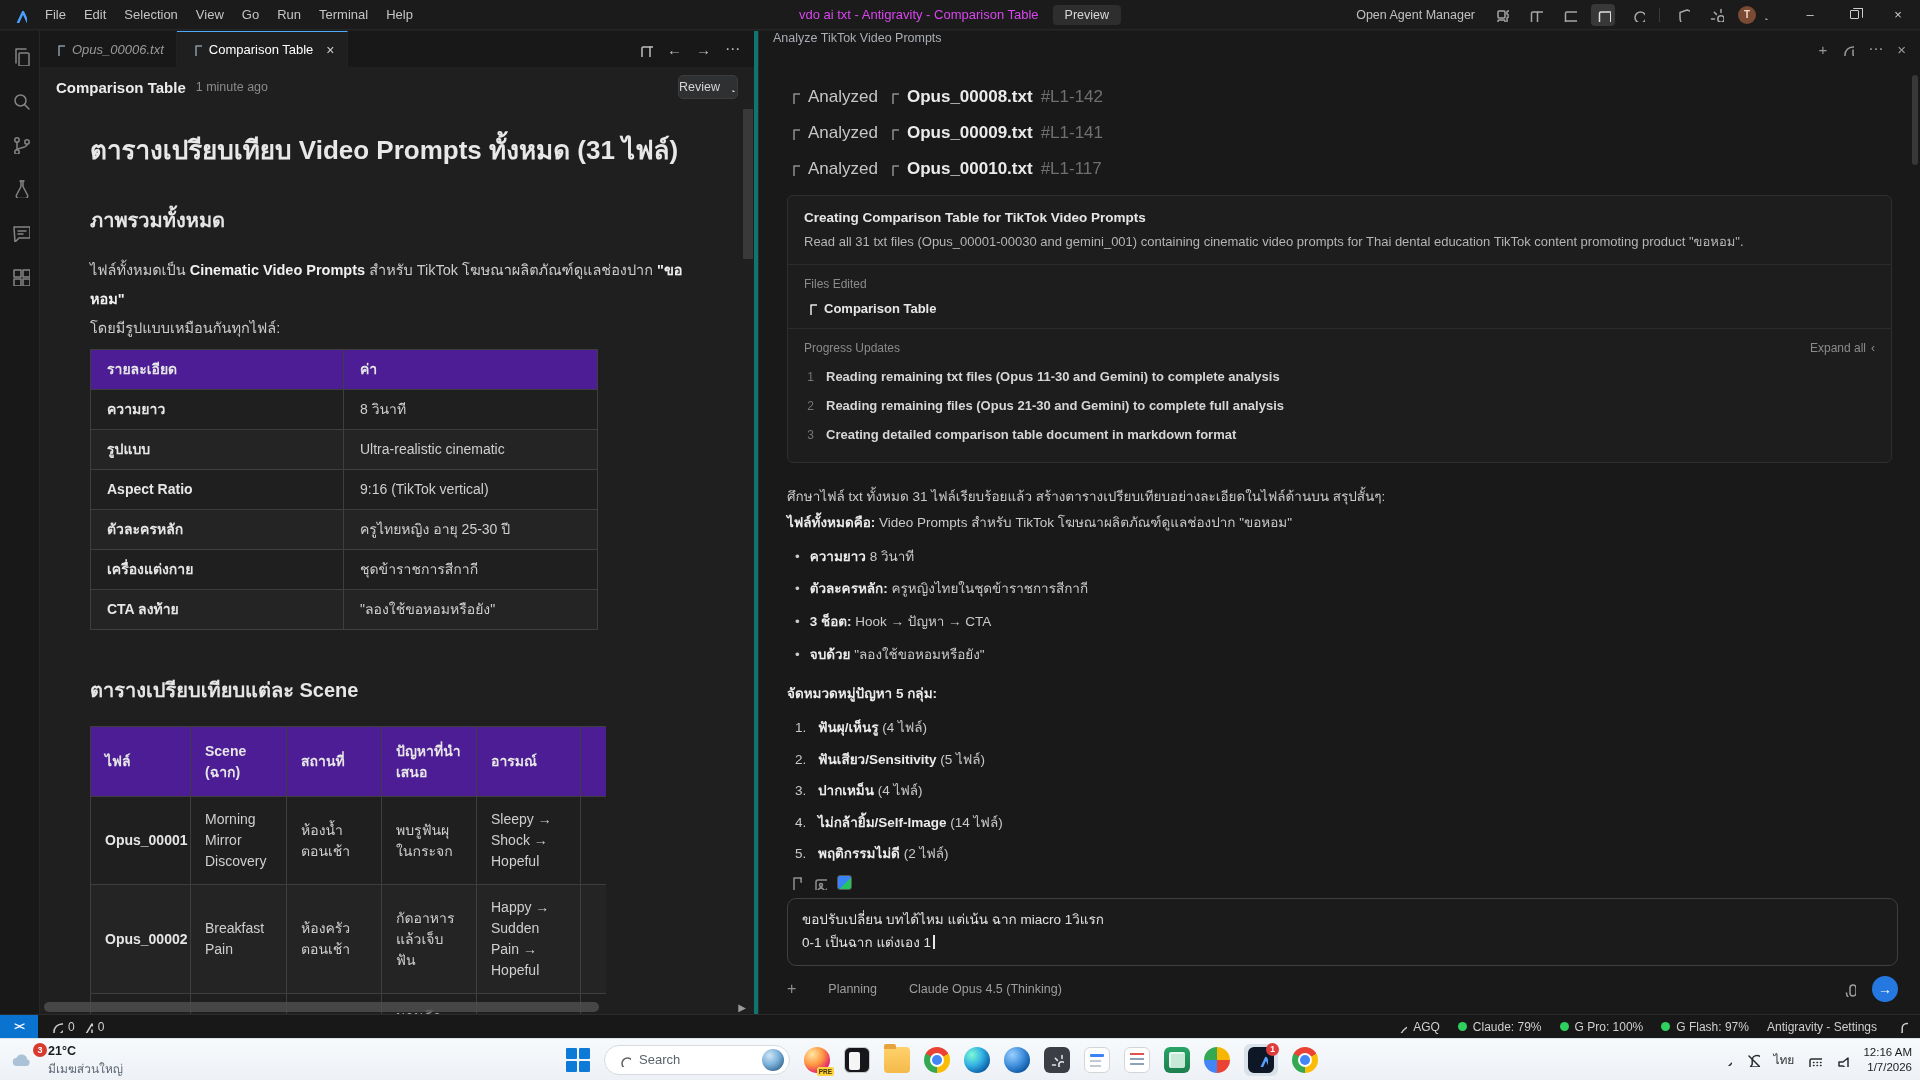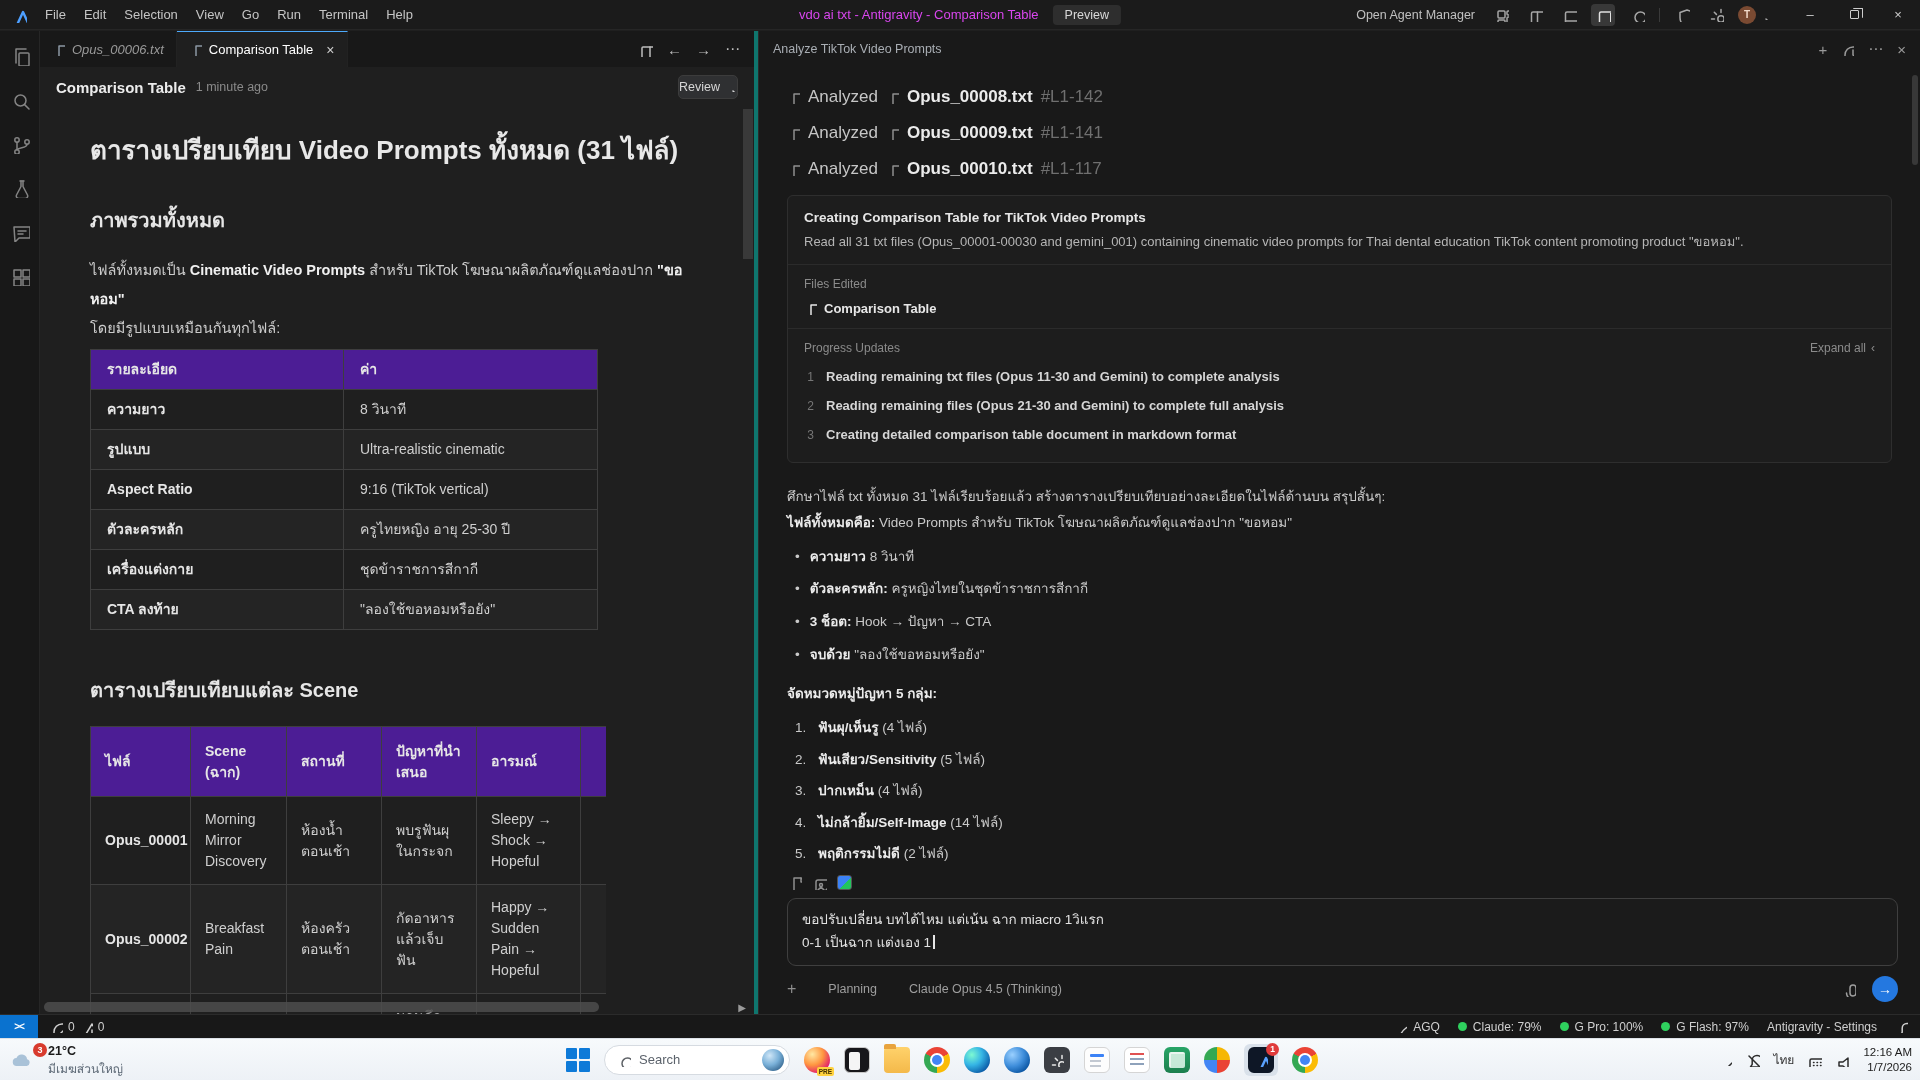--- a/index.html
+++ b/index.html
@@ -58,21 +58,21 @@
 .t1 td:first-child,.t1 th:first-child{width:253px}
 .t2wrap{width:516px;overflow:hidden;margin-top:4px}
 .t2{width:562px;table-layout:fixed}
 .t2 tbody td{height:84px;padding:12px 14px}
 .t2 thead th{height:70px;padding:10px 14px}
 .vscroll{position:absolute;top:2px;right:1px;width:10px;height:150px;background:#454545;opacity:.7}
 .hscroll{position:absolute;left:4px;bottom:2px;height:10px;width:555px;background:#4e4e4e;border-radius:5px;opacity:.85}
 .hsarrow{position:absolute;right:8px;bottom:1px;color:#9a9a9a;font-size:10px}
 
 .agent{flex:1;background:#191919;border-left:1px solid #2a2a2a;display:flex;flex-direction:column;color:#c9c9c9;position:relative}
-.ag-head{height:36px;display:flex;align-items:center;padding:0 14px;font-size:12.5px;color:#a9aeb4}
+.ag-head{height:36px;display:flex;padding:0 14px;font-size:12.5px;color:#a9aeb4}
 .ag-head .acts{margin-left:auto;display:flex;align-items:center;gap:14px;color:#9a9a9a;font-size:15px}
 .ag-scroll{flex:1;overflow:hidden;padding:4px 28px 0 28px}
 .an-row{display:flex;align-items:center;gap:8px;font-size:17px;margin:16px 0;color:#c6c6c6}
 .an-row .fico{color:#8f8f8f}
 .an-file{font-weight:700;color:#ebebeb}
 .an-range{color:#6f6f6f}
 .card{border:1px solid #2e2e2e;border-radius:6px;background:#1d1d1d;padding:14px 16px 6px;margin-top:14px}
 .card-title{font-size:13.5px;font-weight:700;color:#e6e6e6}
 .card-desc{font-size:13px;color:#b5b5b5;margin-top:7px;line-height:1.5}
 .card hr{border:0;border-top:1px solid #2b2b2b;margin:12px -16px}

